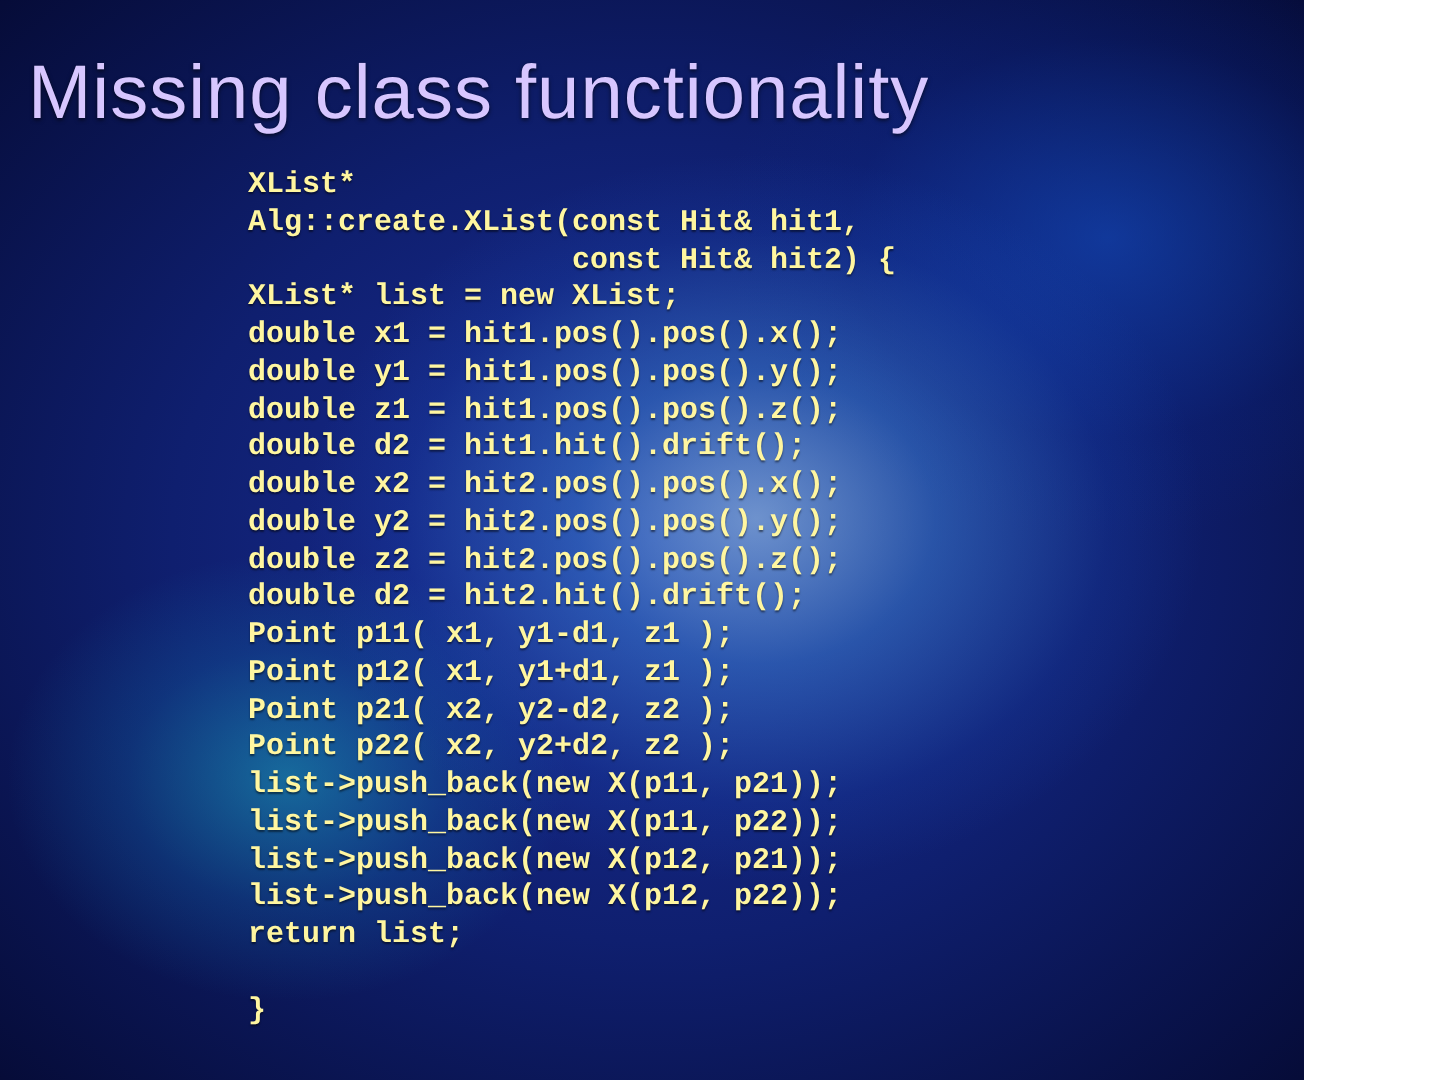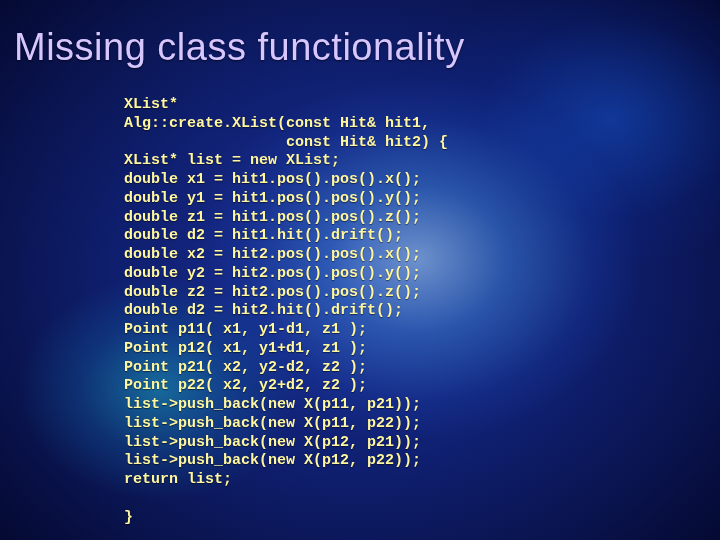--- a/index.html
+++ b/index.html
@@ -4,21 +4,21 @@
 <style>
   html, body {
     margin: 0;
     padding: 0;
     width: 720px;
     height: 540px;
     overflow: hidden;
     font-family: Verdana, Geneva, sans-serif;
   }
   .slide {
-    width: 720px;
+    width: 652px;
     height: 540px;
     position: relative;
     background:
       radial-gradient(ellipse 320px 260px at 58% 48%, rgba(180,230,255,0.55) 0%, rgba(80,170,240,0.35) 28%, rgba(30,90,200,0.15) 55%, rgba(10,20,80,0) 70%),
       radial-gradient(ellipse 200px 160px at 22% 72%, rgba(30,180,200,0.5) 0%, rgba(20,120,180,0.25) 40%, rgba(10,30,90,0) 70%),
       radial-gradient(ellipse 260px 200px at 85% 22%, rgba(20,80,200,0.55) 0%, rgba(10,40,140,0.2) 50%, rgba(5,10,60,0) 75%),
       radial-gradient(ellipse 600px 500px at 50% 50%, #1b2f9a 0%, #0f1f6f 40%, #050a33 80%, #020518 100%);
     box-sizing: border-box;
   }
   .title {
@@ -27,21 +27,21 @@
     left: 14px;
     font-size: 38px;
     color: #d7c6ff;
     font-weight: 400;
     letter-spacing: 0.5px;
     font-family: "Comic Sans MS", "Segoe UI", Verdana, sans-serif;
     text-shadow: 0 1px 2px rgba(0,0,0,0.6);
   }
   .code {
     position: absolute;
-    top: 96px;
+    top: 84px;
     left: 124px;
     white-space: pre;
     font-family: "Courier New", Courier, monospace;
     font-size: 15px;
     line-height: 1.25;
     color: #fff6a0;
     font-weight: bold;
     text-shadow: 0 1px 1px rgba(0,0,0,0.5);
   }
 </style>

